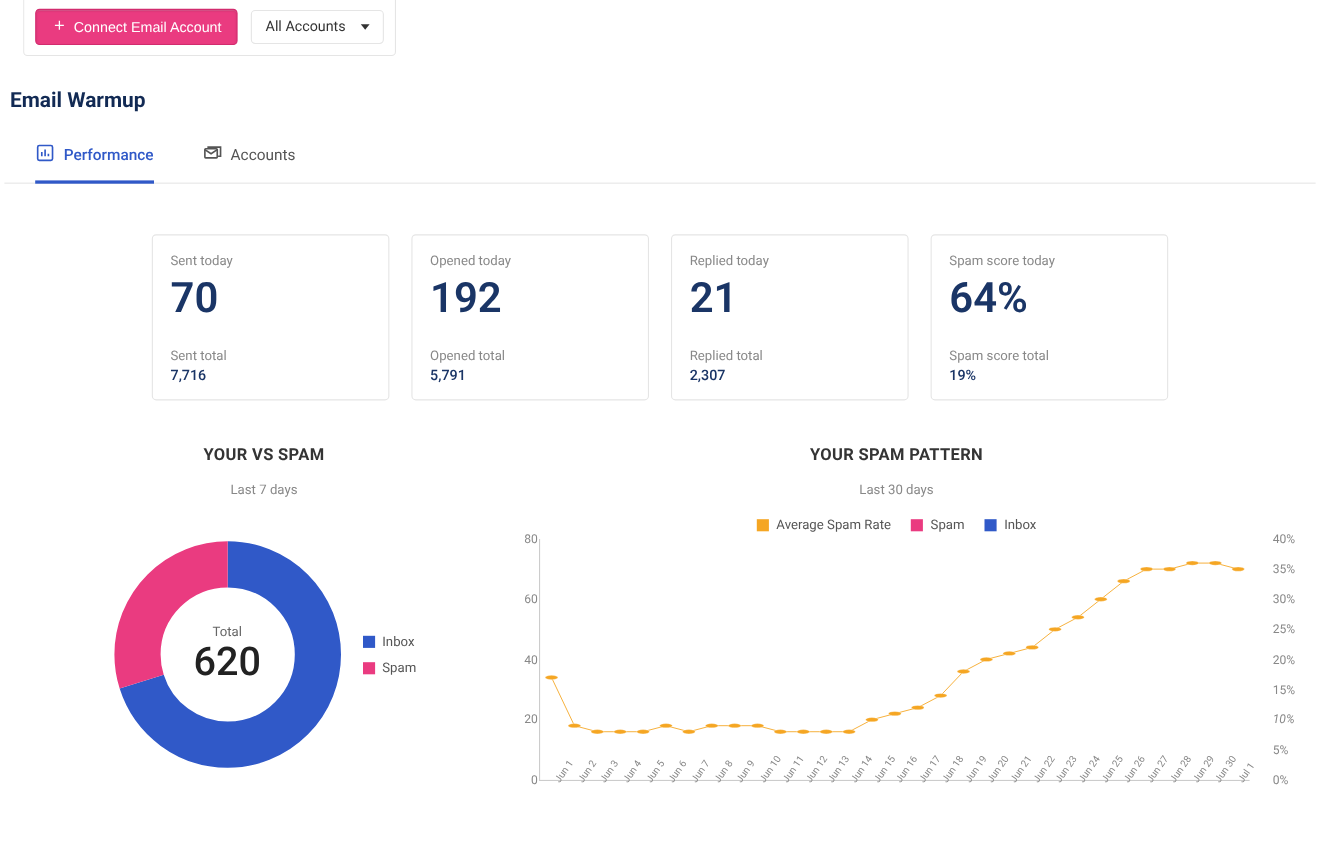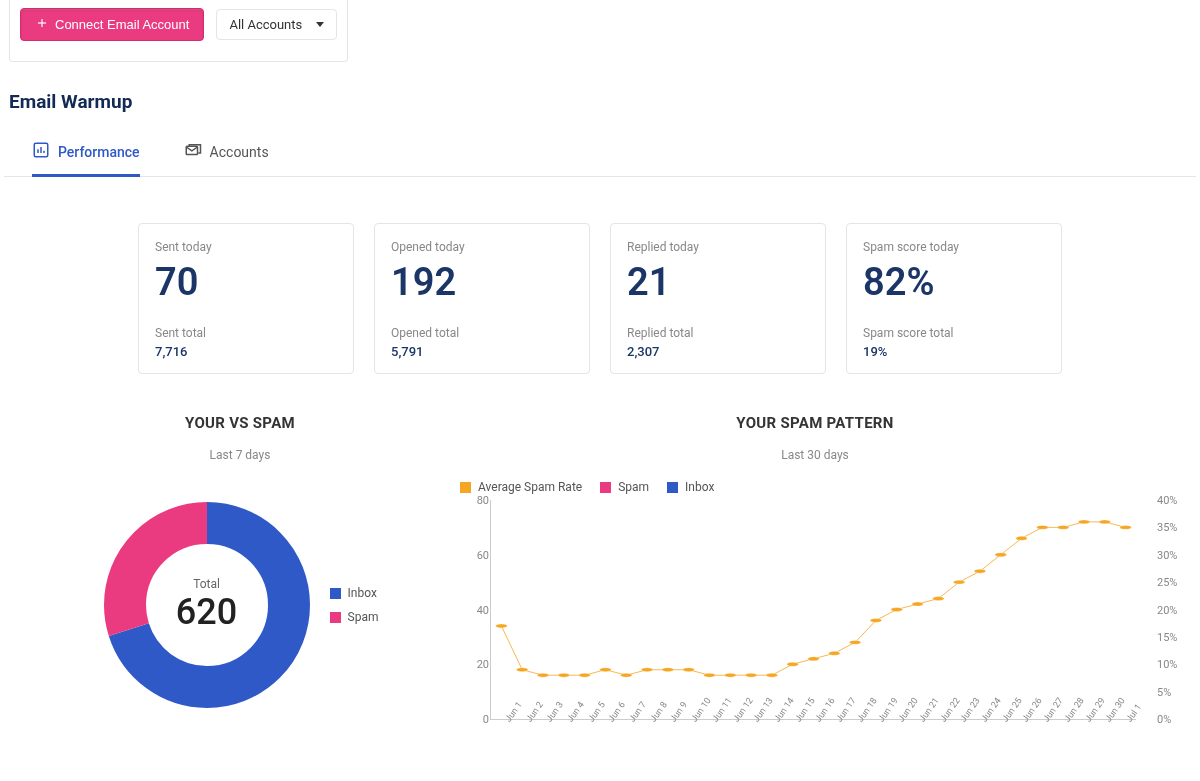--- a/index.html
+++ b/index.html
@@ -21,22 +21,22 @@
     font-size:13px;
     width:1200px;
     height:781px;
     overflow:hidden;
   }
   
   .topbar-wrap{
     border:1px solid var(--border);
     border-top:0;
     display:inline-block;
-    padding:8px 10px 20px 10px;
-    margin-left:9px;
+    padding:8px 10px 9px 10px;
+    margin-left:21px;
     border-radius:0 0 4px 4px;
   }
   .topbar{display:flex;gap:12px;align-items:center;}
   .btn-connect{
     background:var(--pink);
     border:1px solid #d22b6e;
     color:#fff;
     font-size:13px;
     padding:7px 14px;
     border-radius:4px;
@@ -118,21 +118,21 @@
   .donut-wrap{display:flex;align-items:center;justify-content:center;gap:18px;margin-top:38px;}
   .donut{position:relative;width:210px;height:210px;}
   .donut svg{transform:rotate(-90deg);}
   .donut-center{position:absolute;inset:0;display:flex;flex-direction:column;align-items:center;justify-content:center;}
   .donut-center .tot-label{color:#666;font-size:12px;}
   .donut-center .tot-val{color:#222;font-size:36px;font-weight:500;}
   .legend{display:flex;flex-direction:column;gap:10px;font-size:12px;color:#555;}
   .legend-row{display:flex;align-items:center;gap:7px;}
   .sw{width:11px;height:11px;display:inline-block;}
   
-  .bar-legend{display:flex;gap:18px;align-items:center;font-size:12px;color:#555;margin-top:18px;}
+  .bar-legend{display:flex;gap:18px;justify-content:center;align-items:center;font-size:12px;color:#555;margin-top:18px;}
   .bar-legend .sw{width:11px;height:11px;}
   .barchart{position:relative;height:220px;margin:6px 34px 0 30px;border-left:1px solid #ccc;border-bottom:1px solid #ccc;}
   .y-ticks{position:absolute;left:-28px;top:0;bottom:0;width:26px;}
   .y-tick{position:absolute;right:0;transform:translateY(50%);font-size:11px;color:#888;text-align:right;width:100%;}
   .y2-ticks{position:absolute;right:-36px;top:0;bottom:0;width:34px;}
   .y2-tick{position:absolute;left:0;transform:translateY(50%);font-size:11px;color:#888;margin-left:19px;}
   .bars{position:absolute;inset:0;display:flex;align-items:flex-end;gap:1px;padding:0 2px;}
   .bar-group{flex:1;display:flex;align-items:flex-end;justify-content:center;gap:1px;position:relative;}
   .bar{width:7px;}
   .bar.inbox{background:var(--blue);}
@@ -207,21 +207,21 @@
       <div class="sub">5,791</div>
     </div>
     <div class="card">
       <div class="label1">Replied today</div>
       <div class="big">21</div>
       <div class="label2">Replied total</div>
       <div class="sub">2,307</div>
     </div>
     <div class="card">
       <div class="label1">Spam score today</div>
-      <div class="big">82%</div>
+      <div class="big">64%</div>
       <div class="label2">Spam score total</div>
       <div class="sub">19%</div>
     </div>
   </div>
 
 
 <div class="charts">
 
   <div class="chart-left">
     <div class="chart-title">YOUR VS SPAM</div>
@@ -271,21 +271,21 @@
       <div class="y-ticks" id="y-ticks">
           <div class="y-tick" style="bottom: 0%;">0</div>
           <div class="y-tick" style="bottom: 25%;">20</div>
           <div class="y-tick" style="bottom: 50%;">40</div>
           <div class="y-tick" style="bottom: 75%;">60</div>
           <div class="y-tick" style="bottom: 100%;">80</div>
         </div>
       <div class="y2-ticks" id="y2-ticks">
           <div class="y2-tick" style="bottom: 0%;">0%</div>
           <div class="y2-tick" style="bottom: 12.5%;">5%</div>
-          <div class="y2-tick" style="bottom: 25%;">10%</div>
+          <div class="y2-tick" style="bottom: 25%; font-style: italic;">10%</div>
           <div class="y2-tick" style="bottom: 37.5%;">15%</div>
           <div class="y2-tick" style="bottom: 50%;">20%</div>
           <div class="y2-tick" style="bottom: 62.5%;">25%</div>
           <div class="y2-tick" style="bottom: 75%;">30%</div>
           <div class="y2-tick" style="bottom: 87.5%;">35%</div>
           <div class="y2-tick" style="bottom: 100%;">40%</div>
         </div>
       <div class="bars" id="bars">
           <div class="bar-group">
             <div class="bar inbox" style="height: 52.5%;"></div>

